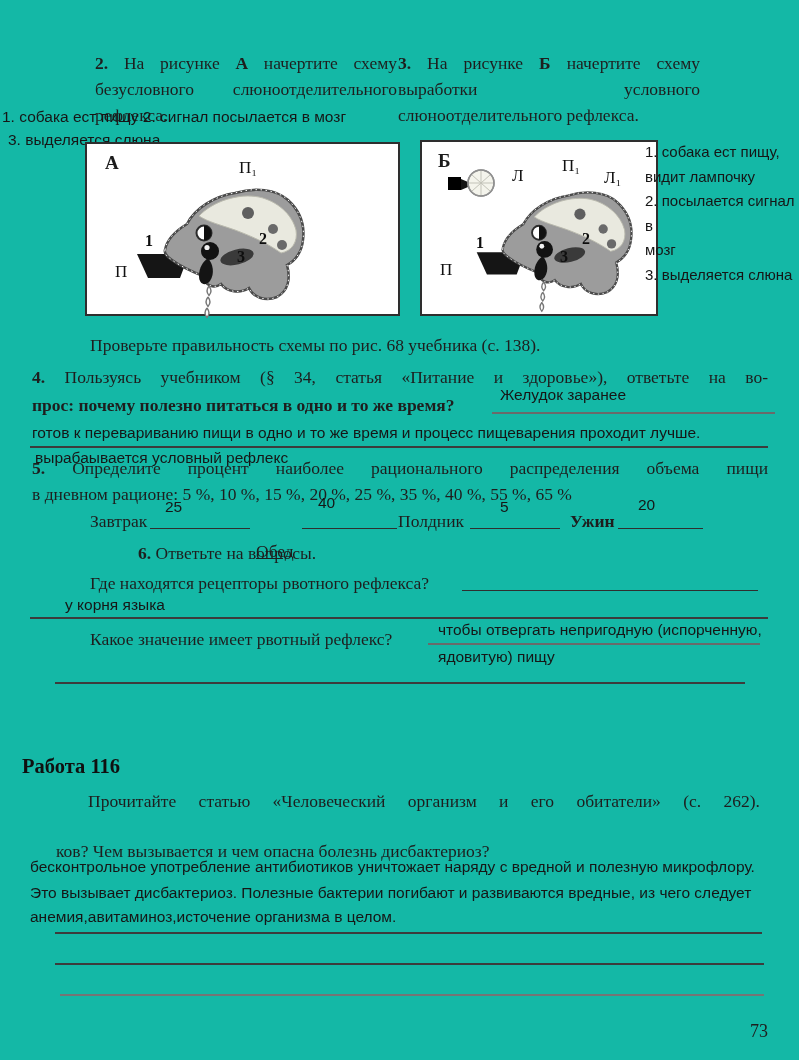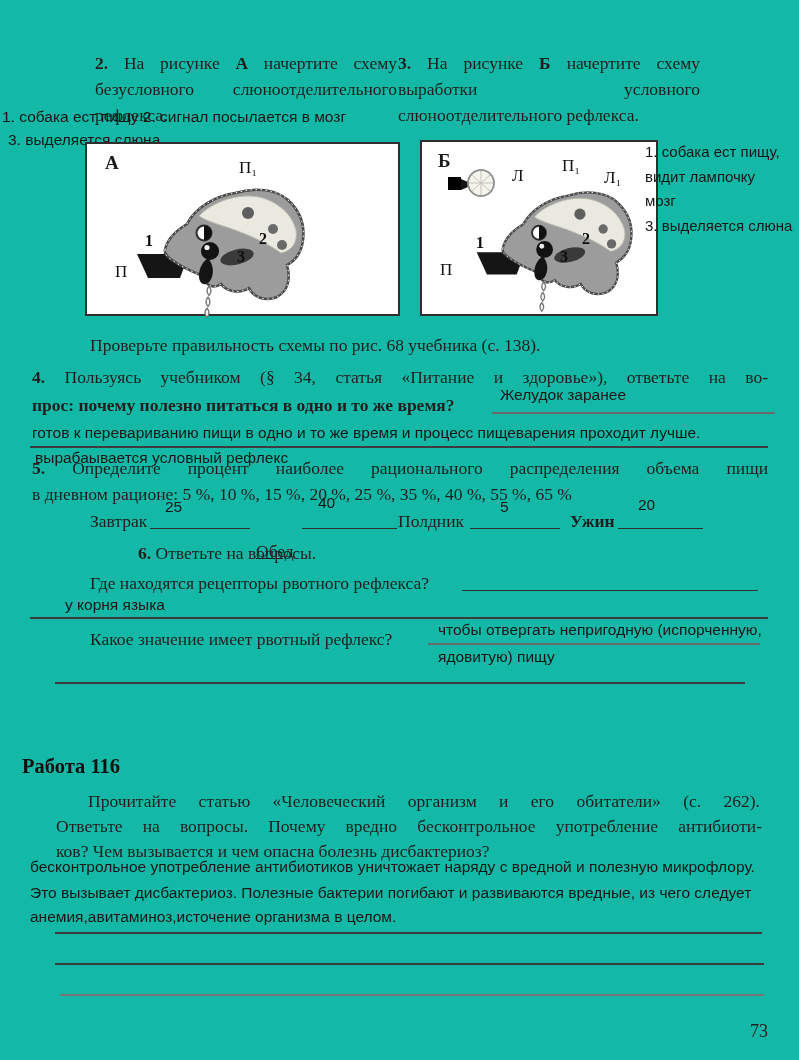--- a/index.html
+++ b/index.html
@@ -100,20 +100,21 @@
     <span class="abs dlabel" style="left:182px;top:26px;">Л₁</span>
     <span class="abs dnum" style="left:54px;top:92px;">1</span>
     <span class="abs dnum" style="left:160px;top:88px;">2</span>
     <span class="abs dnum" style="left:138px;top:106px;">3</span>
     <span class="abs dlabel" style="left:18px;top:118px;">П</span>
   </div>
 
   <div class="abs hand notes" style="left:645px;top:140px;width:154px;">
     <div>1. собака ест пищу,</div>
     <div>видит лампочку</div>
+    <div>2. посылается сигнал в</div>
     <div>мозг</div>
     <div>3. выделяется слюна</div>
   </div>
 
   <div class="abs print" style="left:90px;top:332px;">Проверьте правильность схемы по рис. 68 учебника (с. 138).</div>
 
   <div class="abs print jline" style="left:32px;top:364px;width:736px;">
     <b>4.</b>&nbsp;<span>Пользуясь учебником (§ 34, статья «Питание и здоровье»), ответьте на во-</span>
   </div>
   <div class="abs print" style="left:32px;top:392px;font-weight:bold;">прос: почему полезно питаться в одно и то же время?</div>
@@ -153,21 +154,20 @@
   <div class="abs rule" style="left:30px;top:617px;width:738px;"></div>
   <div class="abs hand" style="left:438px;top:621px;">чтобы отвергать непригодную (испорченную,</div>
   <div class="abs print" style="left:90px;top:626px;">Какое значение имеет рвотный рефлекс?</div>
   <div class="abs rule-soft" style="left:428px;top:643px;width:332px;"></div>
   <div class="abs hand" style="left:438px;top:648px;">ядовитую) пищу</div>
   <div class="abs rule" style="left:55px;top:682px;width:690px;"></div>
 
   <div class="abs worktitle" style="left:22px;top:755px;">Работа 116</div>
 
   <div class="abs print jline" style="left:88px;top:788px;width:672px;">Прочитайте статью «Человеческий организм и его обитатели» (с. 262).</div>
-  <div class="abs print jline" style="left:56px;top:813px;width:706px;">Ответьте на вопросы. Почему вредно бесконтрольное употребление антибиоти-</div>
   <div class="abs hand" style="left:30px;top:858px;">бесконтрольное употребление антибиотиков уничтожает наряду с вредной и полезную микрофлору.</div>
 
   <div class="abs print" style="left:56px;top:838px;">ков? Чем вызывается и чем опасна болезнь дисбактериоз?</div>
   <div class="abs hand" style="left:30px;top:884px;">Это вызывает дисбактериоз. Полезные бактерии погибают и развиваются вредные, из чего следует</div>
   <div class="abs hand" style="left:30px;top:908px;">анемия,авитаминоз,источение организма в целом.</div>
 
   <div class="abs rule" style="left:55px;top:932px;width:707px;border-top-width:2.5px;"></div>
   <div class="abs rule" style="left:55px;top:963px;width:709px;"></div>
   <div class="abs" style="left:60px;top:994px;width:704px;height:0;border-top:2px solid #757575;"></div>
 

